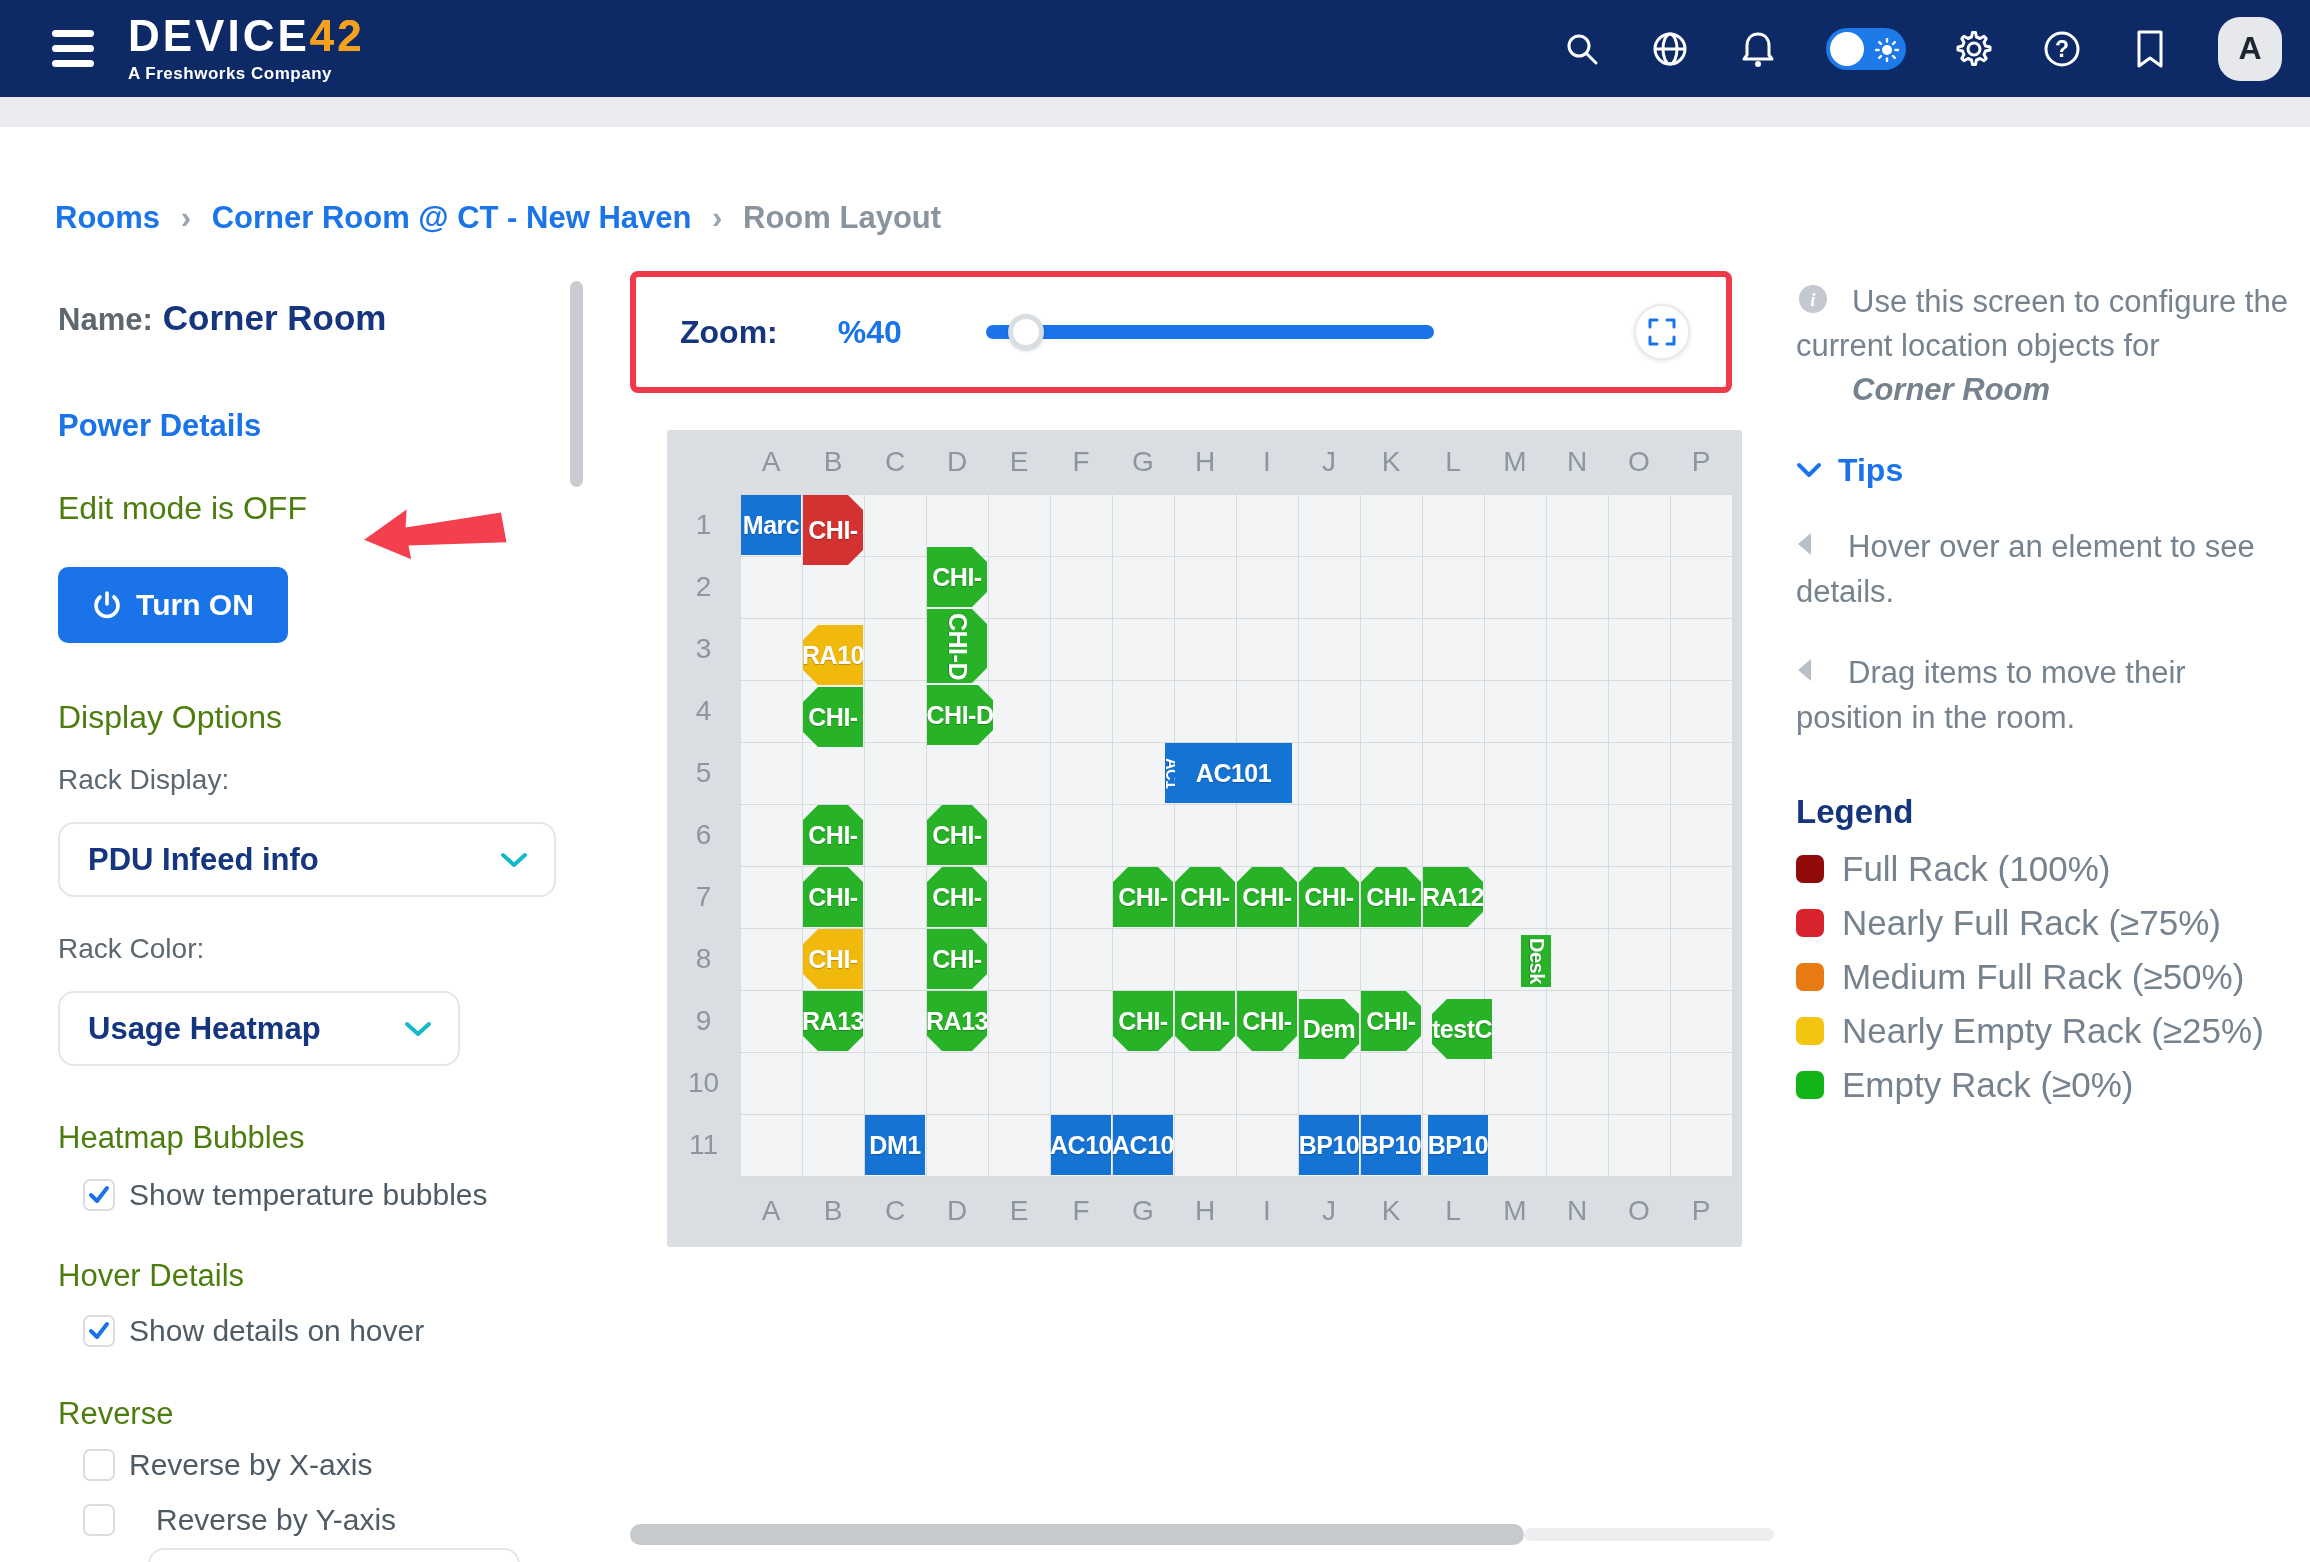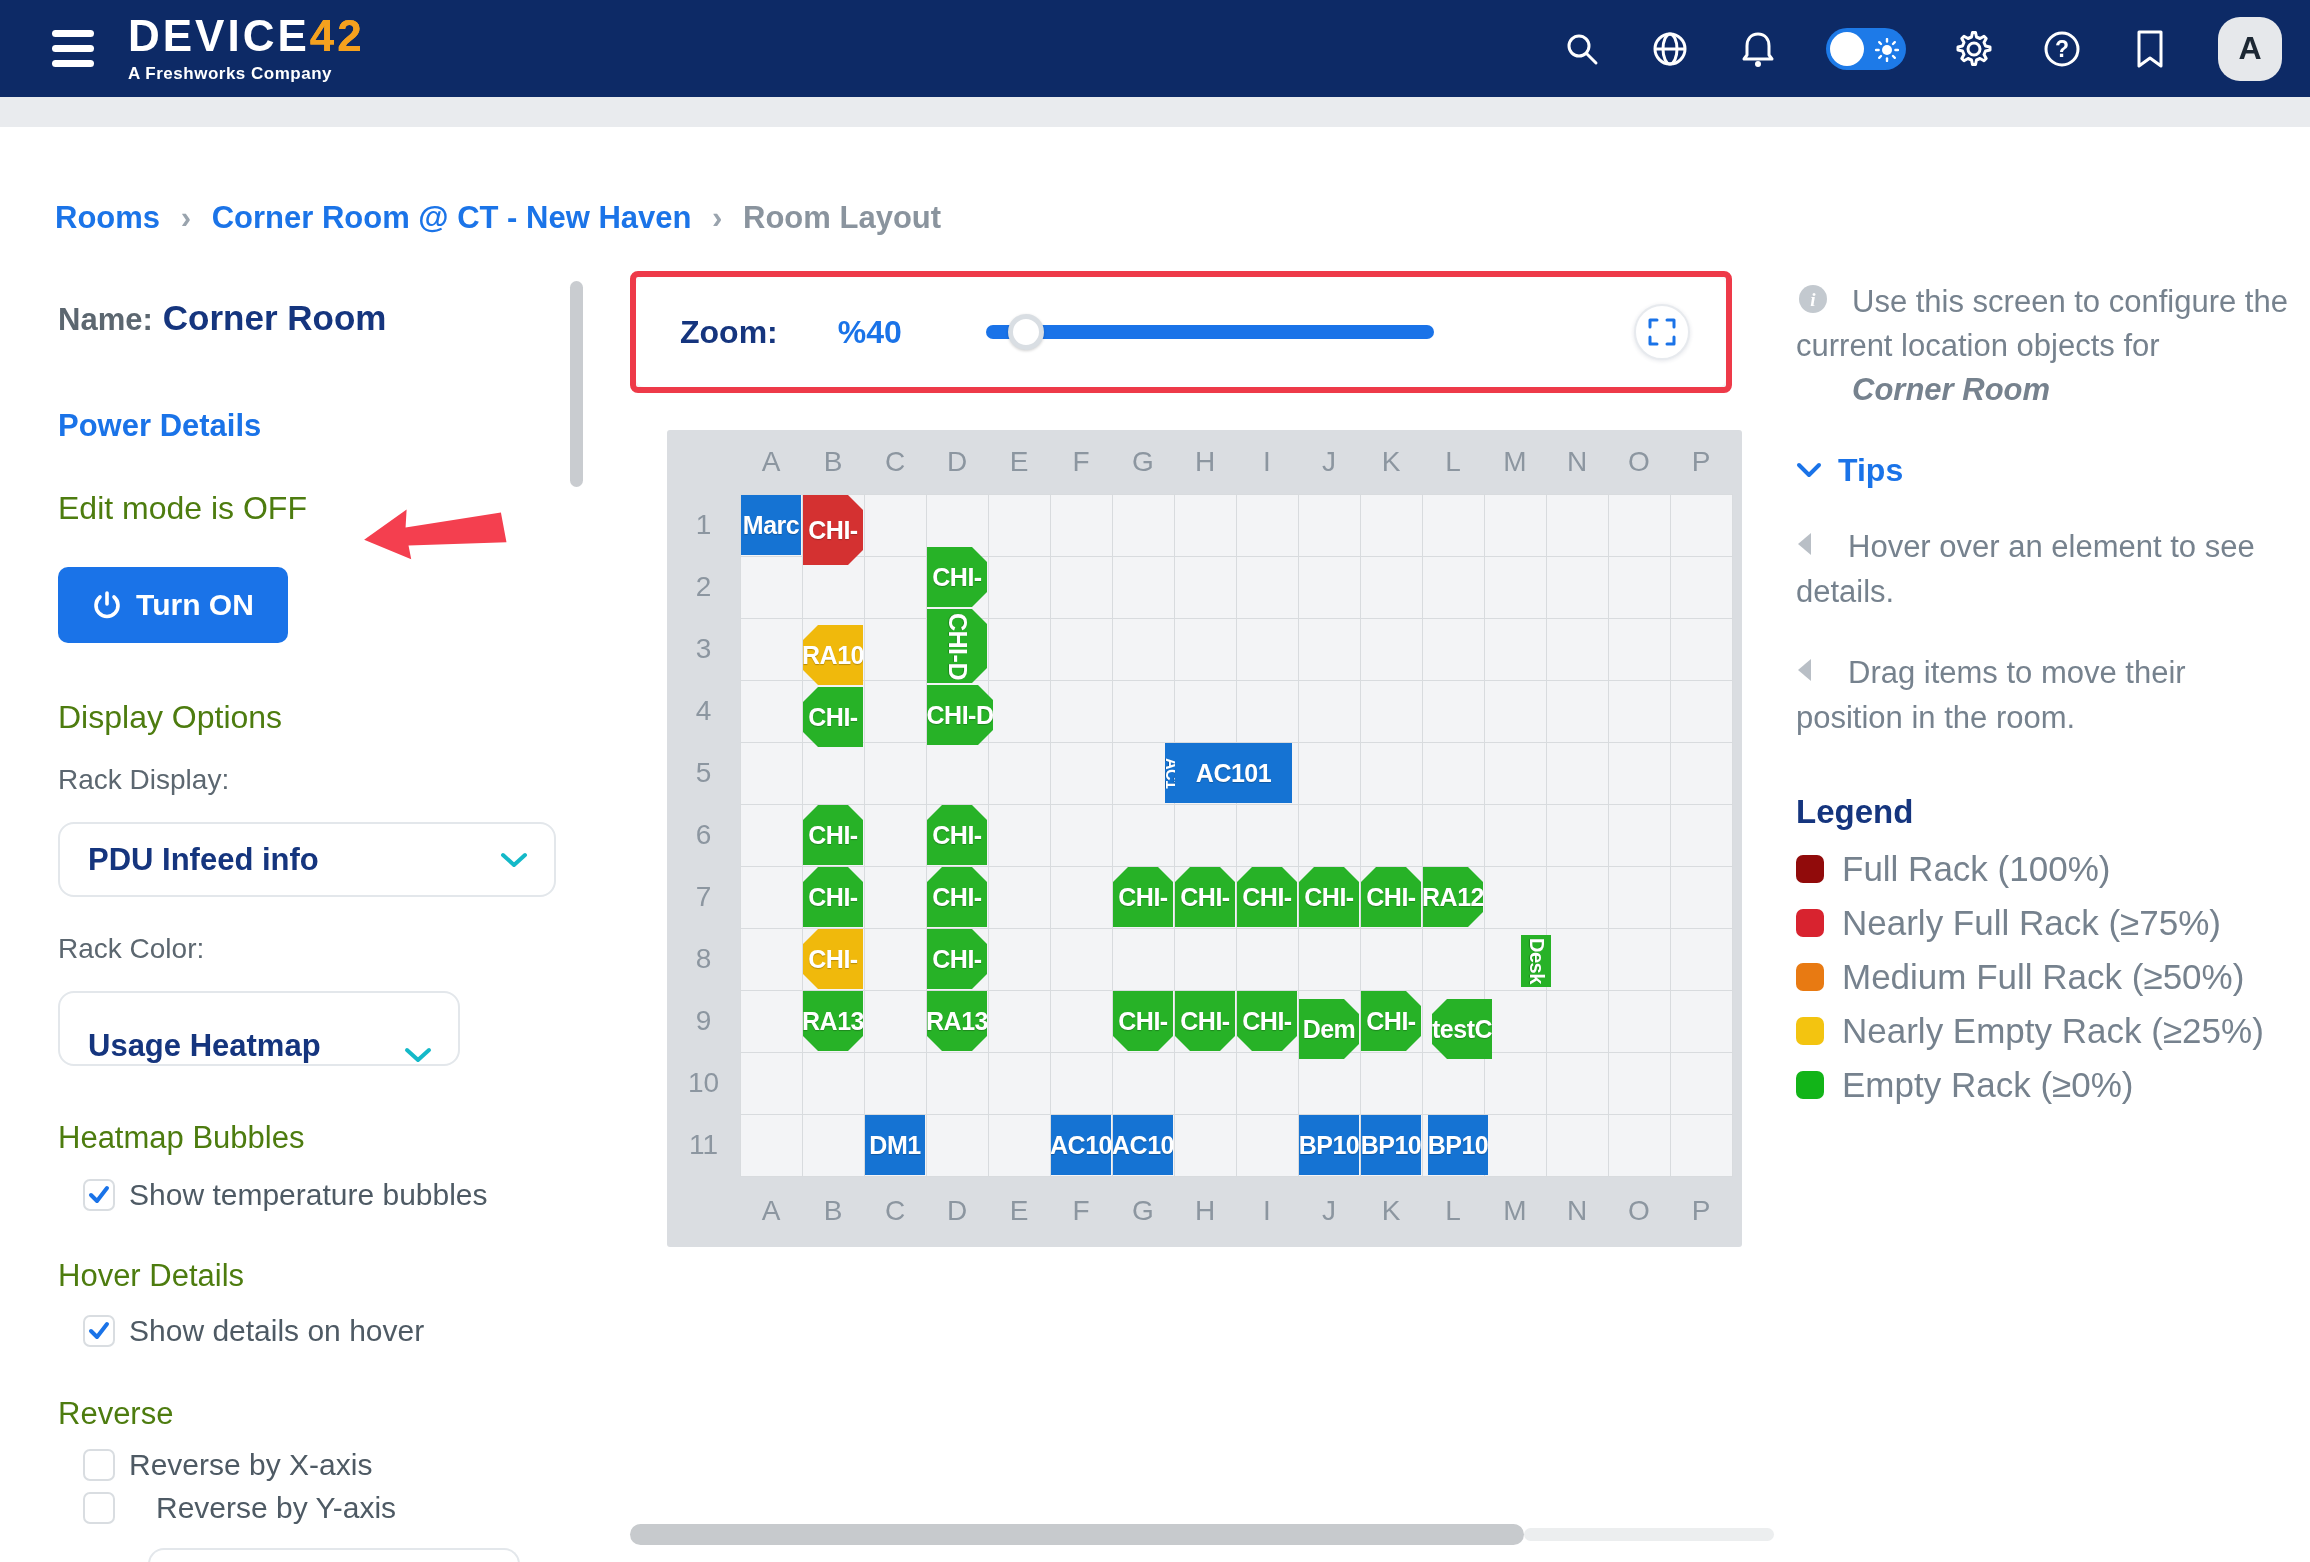--- a/index.html
+++ b/index.html
@@ -192,21 +192,21 @@
     </button>
     <div class="h-navy" style="margin-top:56px;">Display Options</div>
     <div class="lab-grey" style="margin-top:28px;">Rack Display:</div>
     <div class="dropdown" style="width:498px; margin-top:26px;">
       <span class="dval">PDU Infeed info</span>
       <svg width="28" height="18" viewBox="0 0 28 18">
           <polyline points="3,4 14,14 25,4" fill="none" stroke="#14b9c8" stroke-width="4" stroke-linecap="round" stroke-linejoin="round"></polyline>
         </svg>
     </div>
     <div class="lab-grey" style="margin-top:36px;">Rack Color:</div>
-    <div class="dropdown" style="width:402px; margin-top:26px;align-items:flex-end;">
+    <div class="dropdown" style="width:402px; margin-top:26px;">
       <span class="dval">Usage Heatmap</span>
       <svg width="28" height="18" viewBox="0 0 28 18">
           <polyline points="3,4 14,14 25,4" fill="none" stroke="#14b9c8" stroke-width="4" stroke-linecap="round" stroke-linejoin="round"></polyline>
         </svg>
     </div>
     <div class="h-navy" style="margin-top:54px; font-size:31px;">Heatmap Bubbles</div>
     <div class="cbrow" style="margin-top:22px;">
       <span class="cbox">
         <svg width="24" height="24" viewBox="0 0 24 24">
             <polyline points="4,12 10,18 20,5" fill="none" stroke="#1a73e8" stroke-width="4" stroke-linecap="round" stroke-linejoin="round"></polyline>
@@ -221,21 +221,21 @@
             <polyline points="4,12 10,18 20,5" fill="none" stroke="#1a73e8" stroke-width="4" stroke-linecap="round" stroke-linejoin="round"></polyline>
           </svg>
       </span>
       <span class="cblab">Show details on hover</span>
     </div>
     <div class="h-navy" style="margin-top:48px; font-size:31px;">Reverse</div>
     <div class="cbrow" style="margin-top:16px;">
       <span class="cbox"></span>
       <span class="cblab">Reverse by X-axis</span>
     </div>
-    <div class="cbrow" style="margin-top:9px;gap:41px;">
+    <div class="cbrow" style="margin-top:21px;gap:41px;">
       <span class="cbox"></span>
       <span class="cblab">Reverse by Y-axis</span>
     </div>
 
   </aside>
   <div class="partial-box"></div>
   <div class="sb-scroll"></div>
 
   <div class="zoom-panel">
     <span class="zoom-label">Zoom:</span>

